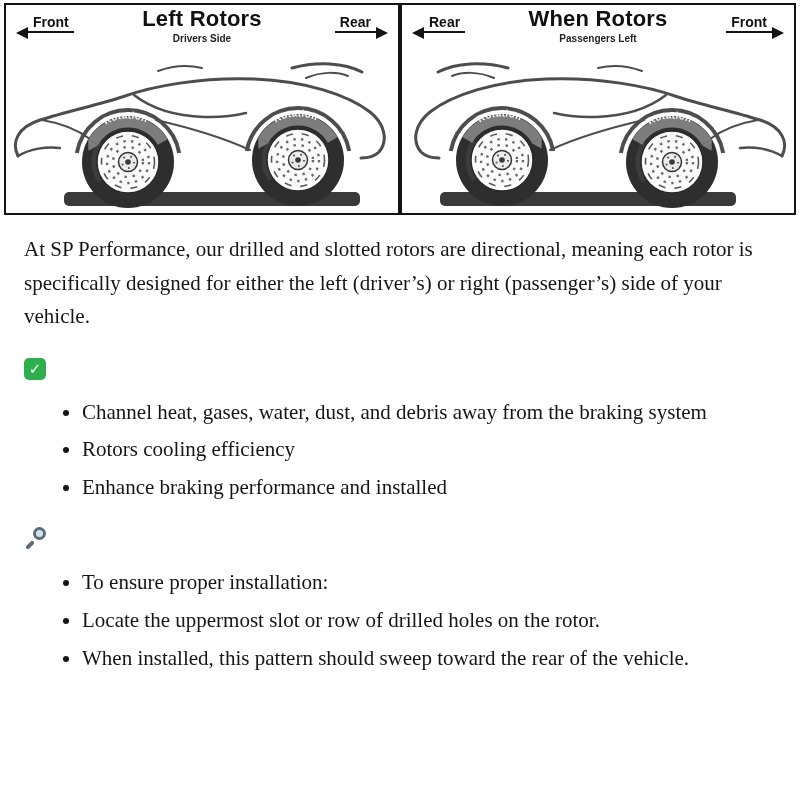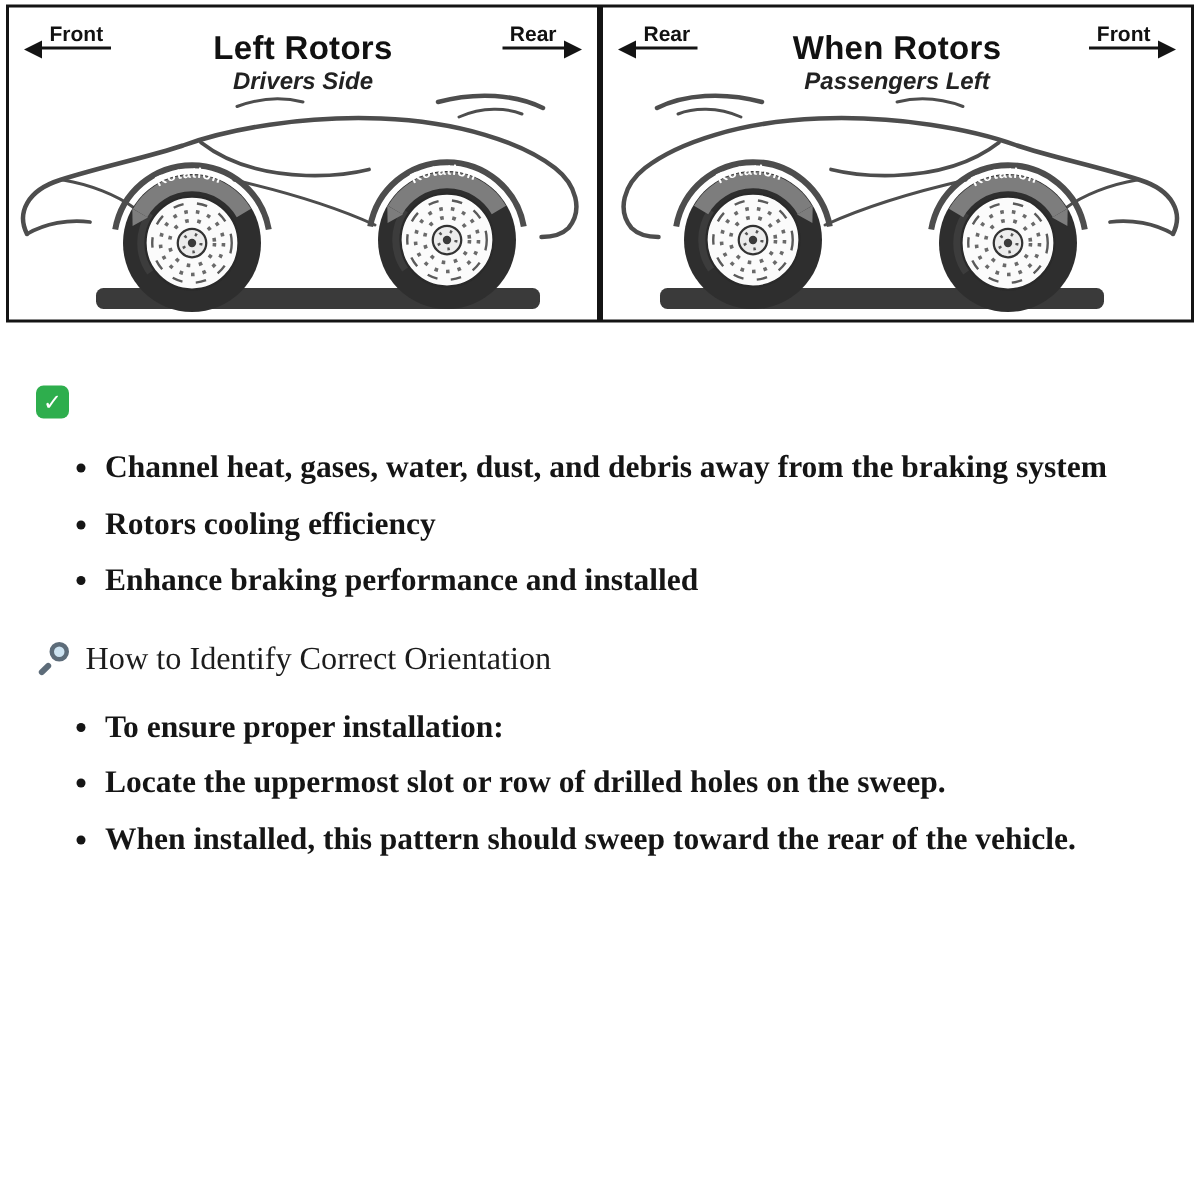--- a/index.html
+++ b/index.html
@@ -2,44 +2,44 @@
 <html><head>
 <meta charset="utf-8">
 <style>
   * { margin: 0; padding: 0; box-sizing: border-box; }
   html, body { background: #fff; width: 800px; }
   body { font-family: "Liberation Serif", serif; color: #151515; }
 
   
   .diagram-row { display: flex; margin: 3px 4px 0 4px; }
   .panel { flex: 1; height: 212px; border: 2px solid #141414; position: relative; background: #fff; overflow: hidden; }
-  .panel-header { text-align: center; padding-top: 14px; font-family: "Liberation Sans", sans-serif; }
+  .panel-header { text-align: center; padding-top: 1px; font-family: "Liberation Sans", sans-serif; }
   .panel-title { font-size: 22px; font-weight: 700; color: #111; letter-spacing: .2px; }
-  .panel-sub { font-size: 16px; font-weight: 700; font-style: italic; color: #222; margin-top: 1px; }
+  .panel-sub { font-size: 10px; font-weight: 700; color: #222; margin-top: 1px; }
 
   .arrow-label { position: absolute; top: 9px; display: flex; align-items: flex-end; font-family: "Liberation Sans", sans-serif; }
   .arrow-label.tl { left: 10px; }
   .arrow-label.tr { right: 10px; }
   .al-text { font-size: 14px; font-weight: 700; border-bottom: 2px solid #141414; padding: 0 5px 1px 5px; color: #111; }
   .ah { width: 0; height: 0; border-top: 6px solid transparent; border-bottom: 6px solid transparent; margin-bottom: -6px; }
   .ah.left  { border-right: 12px solid #141414; }
   .ah.right { border-left: 12px solid #141414; }
 
   .car-svg { position: absolute; left: 0; bottom: 2px; width: 100%; height: 155px; font-family: "Liberation Sans", sans-serif; }
 
   
   .content { padding: 18px 30px 20px 24px; font-size: 21px; }
   .content p { line-height: 1.6; }
   .intro { margin-bottom: 18px; }
   .section-heading { display: flex; align-items: center; gap: 10px; font-size: 21.5px; margin: 24px 0 16px 0; }
   .section-heading.bold { font-weight: 700; }
   .section-heading.normal { font-weight: 400; color: #1c1c1c; }
   .lead { margin-bottom: 6px; }
   ul { margin: 12px 0 8px 0; padding-left: 42px; }
-  li { line-height: 1.55; margin: 5px 4px; font-weight: bold; }
+  li { line-height: 1.55; margin: 5px 16px; }
 
   .check-icon { display: inline-flex; width: 22px; height: 22px; background: #2eae4d; border-radius: 5px;
                 color: #fff; font-size: 15px; font-weight: 700; align-items: center; justify-content: center;
                 font-family: "DejaVu Sans", sans-serif; flex: 0 0 auto; }
   .magnifier-icon { position: relative; width: 23px; height: 23px; display: inline-block; flex: 0 0 auto; }
   .magnifier-lens { position: absolute; top: 0; right: 1px; width: 13px; height: 13px; border: 3px solid #5d6c79;
                     border-radius: 50%; background: #cde3f1; }
   .magnifier-handle { position: absolute; bottom: 3px; left: 1px; width: 10px; height: 4px; background: #5d6c79;
                       border-radius: 2px; transform: rotate(-45deg); }
 </style>
@@ -147,39 +147,39 @@
         <text font-size="9.5" font-weight="bold" fill="#ffffff" letter-spacing="0.5">
           <textPath href="#rpR2" startOffset="22">Rotation</textPath>
         </text>
       </g>
     </svg>
   </div>
 </div>
 
 <div class="content">
 
+  <p class="intro">At SP Performance, our drilled and slotted rotors are directional, meaning each rotor is specifically designed for either the left (driver’s) or right (passenger’s) side of your vehicle.</p>
 
   <h2 class="section-heading bold">
     <span class="check-icon">✓</span>
   </h2>
 
 
   <ul>
     <li>Channel heat, gases, water, dust, and debris away from the braking system</li>
     <li>Rotors cooling efficiency</li>
     <li>Enhance braking performance and installed</li>
   </ul>
 
   <h2 class="section-heading normal">
     <span class="magnifier-icon">
       <span class="magnifier-lens"></span>
       <span class="magnifier-handle"></span>
     </span>
-    <span>How to Identify Correct Orientation</span>
   </h2>
 
   <ul>
     <li>To ensure proper installation:</li>
-    <li>Locate the uppermost slot or row of drilled holes on the sweep.</li>
+    <li>Locate the uppermost slot or row of drilled holes on the rotor.</li>
     <li>When installed, this pattern should sweep toward the rear of the vehicle.</li>
   </ul>
 
 </div>
 
 </body></html>

